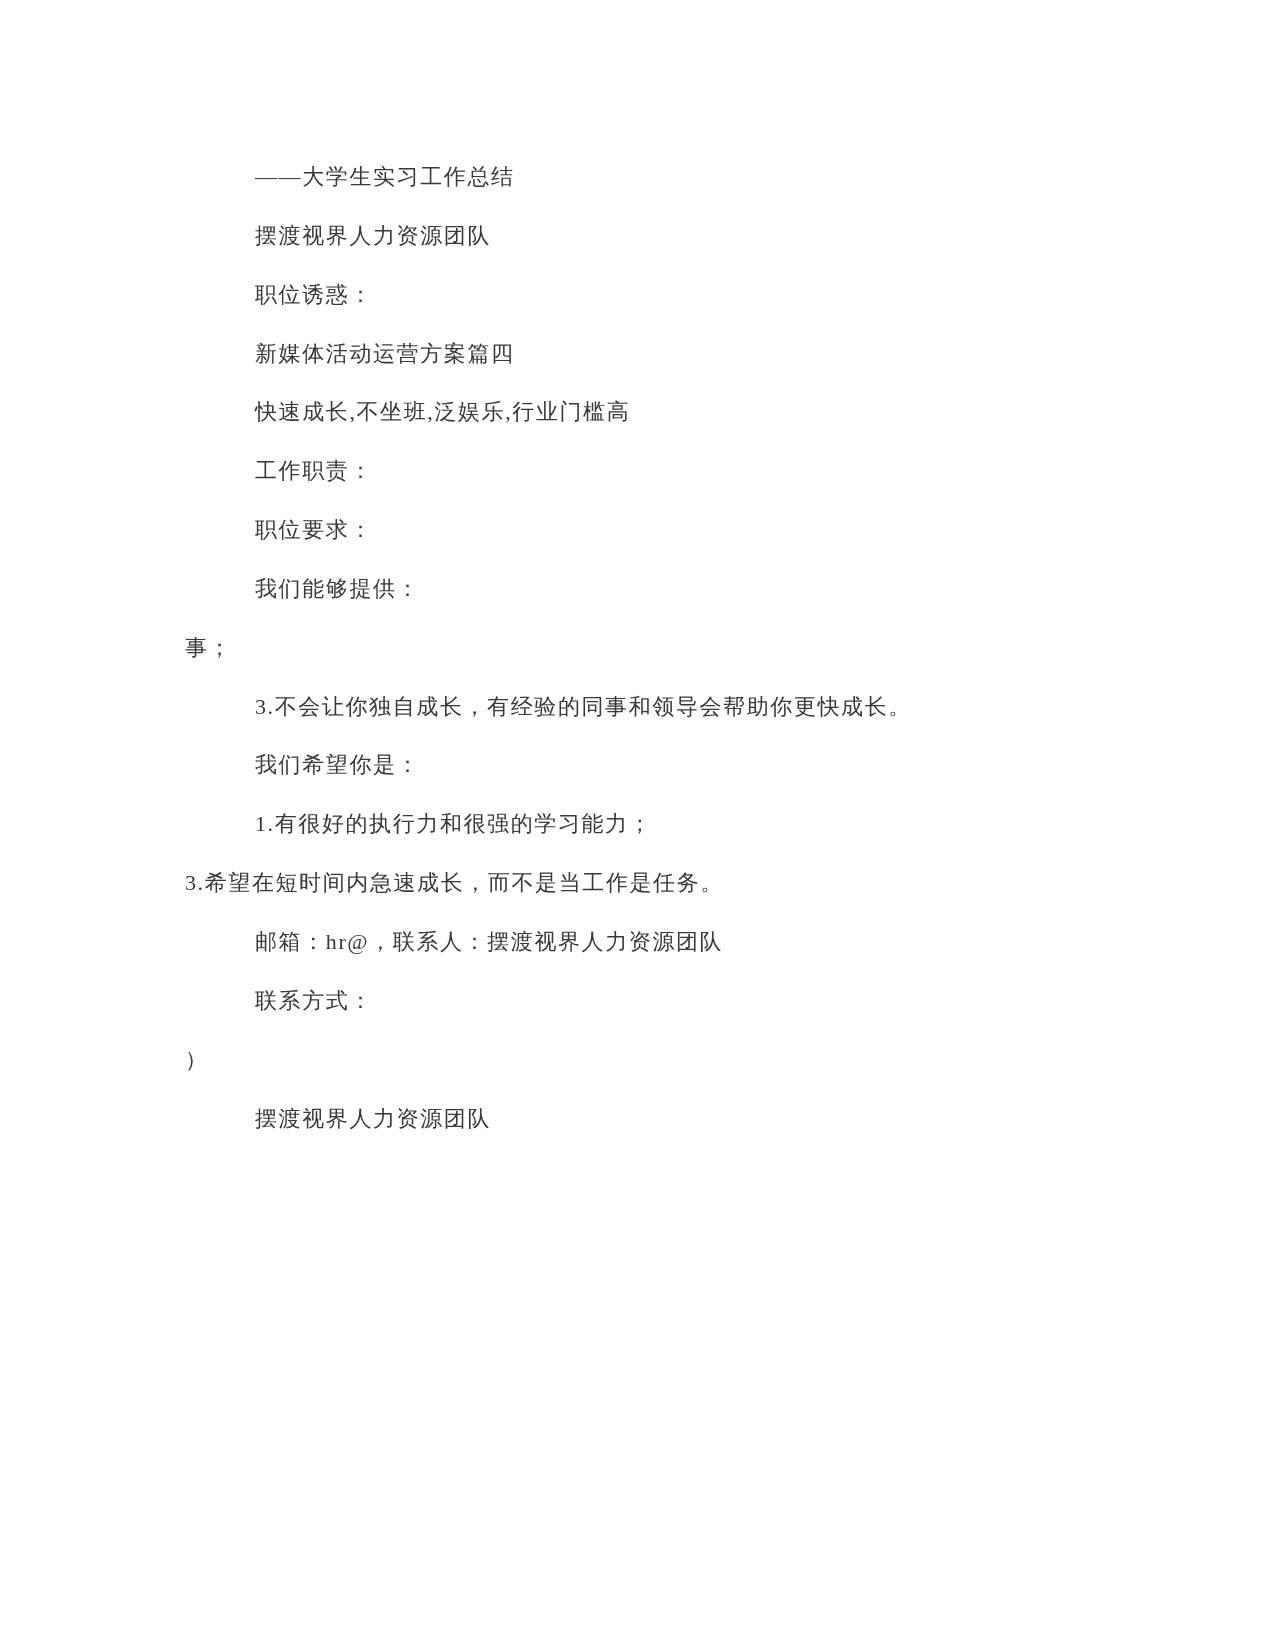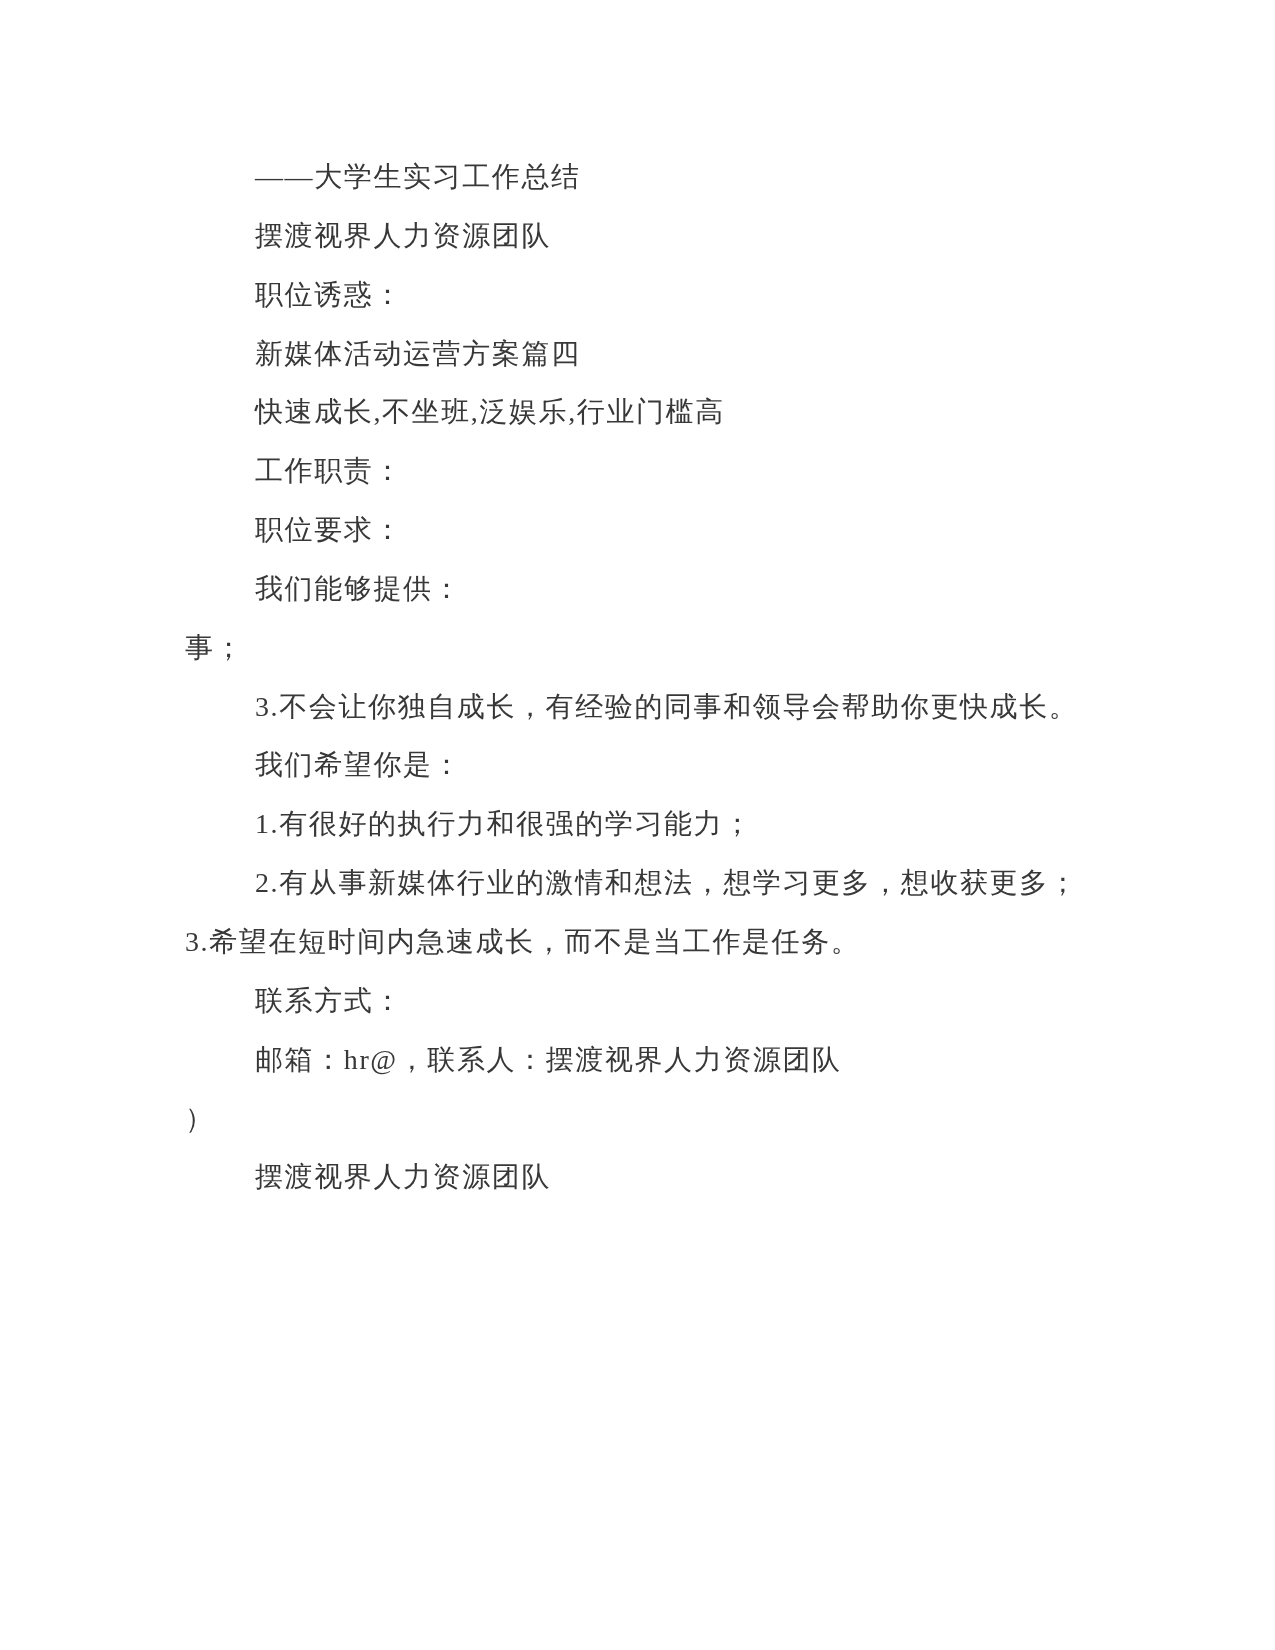--- a/index.html
+++ b/index.html
@@ -17,21 +17,21 @@
   }
   .content {
     position: absolute;
     left: 185px;
     top: 148px;
     width: 905px;
   }
   .line {
     height: 58.85px;
     line-height: 58.85px;
-    font-size: 28px;
+    font-size: 22px;
     letter-spacing: 1.6px;
     color: #383838;
     white-space: nowrap;
     font-weight: 400;
   }
   .indent {
     padding-left: 70px;
   }
 </style>
 </head>
@@ -44,20 +44,19 @@
     <div class="line indent">职位诱惑：</div>
     <div class="line indent">新媒体活动运营方案篇四</div>
     <div class="line indent">快速成长,不坐班,泛娱乐,行业门槛高</div>
     <div class="line indent">工作职责：</div>
     <div class="line indent">职位要求：</div>
     <div class="line indent">我们能够提供：</div>
     <div class="line">事；</div>
     <div class="line indent">3.不会让你独自成长，有经验的同事和领导会帮助你更快成长。</div>
     <div class="line indent">我们希望你是：</div>
     <div class="line indent">1.有很好的执行力和很强的学习能力；</div>
-    <div class="line indent">2.有从事新媒体行业的激情和想法，想学习更多，想收获更多；</div>
     <div class="line">3.希望在短时间内急速成长，而不是当工作是任务。</div>
+    <div class="line indent">邮箱：hr@，联系人：摆渡视界人力资源团队</div>
     <div class="line indent">联系方式：</div>
-    <div class="line indent">邮箱：hr@，联系人：摆渡视界人力资源团队</div>
     <div class="line">）</div>
     <div class="line indent">摆渡视界人力资源团队</div>
   </div>
 </div>
 
 </body></html>

